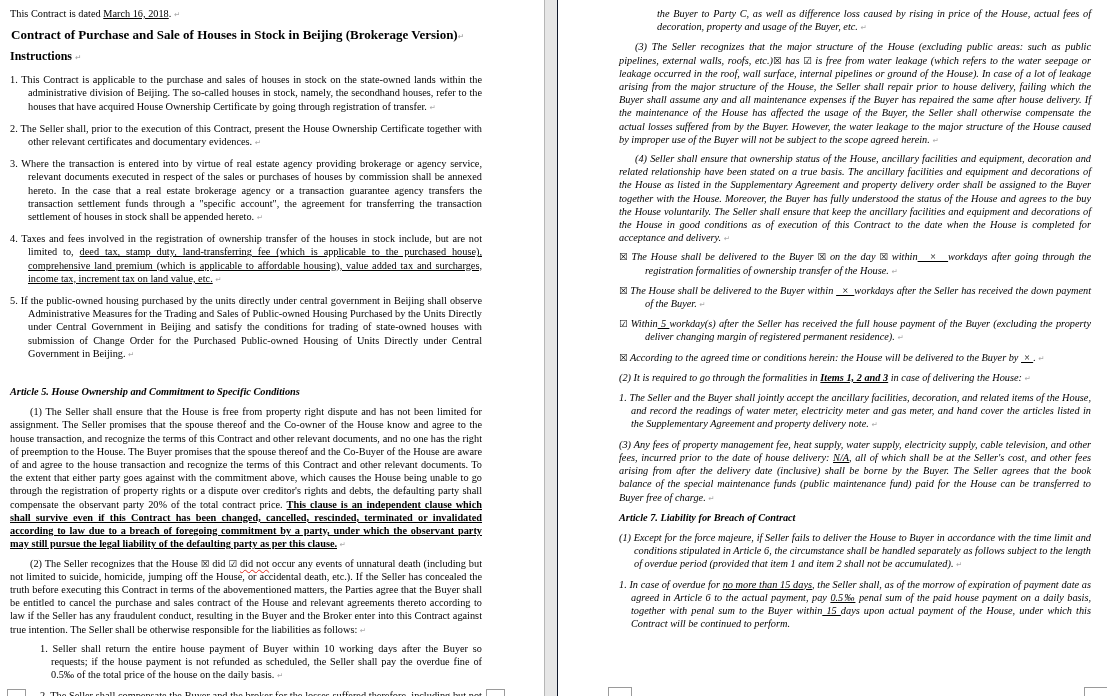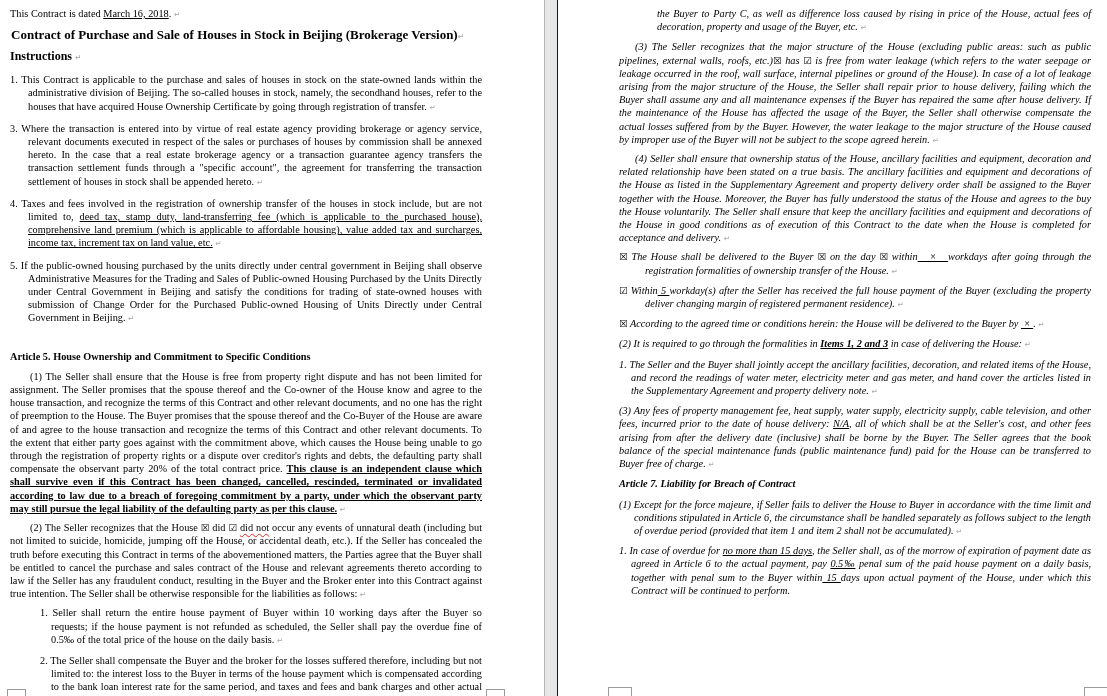--- a/index.html
+++ b/index.html
@@ -9,21 +9,21 @@
   .page-left{left:0;width:544px;border-right:1px solid #b6b6b6;}
   .page-right{left:557px;width:550px;border-left:1px solid #0f172a;font-style:italic;}
   .gap{position:absolute;left:545px;width:12px;top:0;bottom:0;background:#e6e6e6;}
   .content{position:relative;font-size:10.3px;line-height:13.2px;text-align:justify;}
   .content-l{margin:7px 62px 0 10px;}
   .content-r{margin:7px 17px 0 61px;}
   p{margin:0 0 6px 0;}
   .doc-title{font-size:13px;font-weight:bold;text-align:right;margin:4px 18px 4px 0;line-height:16px;}
   .subtitle{font-size:12px;font-weight:bold;text-align:left;margin:2px 18px 8px 0;line-height:15px;}
   .heading{font-weight:bold;text-align:left;margin:6px 0 7px 0;}
-  .a5-heading{margin-top:24px;}
+  .a5-heading{margin-top:24px;font-style:italic;}
   .hang18{padding-left:18px;text-indent:-18px;margin-bottom:8px;}
   .ind20{text-indent:20px;}
   .ind16{text-indent:16px;}
   .subitem{margin-left:30px;padding-left:11px;text-indent:-11px;margin-bottom:7px;}
   .contpara{margin-left:38px;}
   .cbitem{padding-left:26px;text-indent:-26px;}
   .fitem{padding-left:12px;text-indent:-12px;}
   .hang15{padding-left:15px;text-indent:-15px;}
   .nogap{margin-bottom:5px;}
   
@@ -45,39 +45,41 @@
 <body>
 
 <div class="canvas">
 
   <div class="page page-left">
     <div class="content content-l">
       <p><span class="s-p">This Contract is dated </span><span class="s-u">March 16, 2018</span><span class="s-p">. </span><span class="pmark">↵</span></p>
       <p class="doc-title"><span class="s-p">Contract of Purchase and Sale of Houses in Stock in Beijing (Brokerage Version)</span><span class="pmark">↵</span></p>
       <p class="subtitle"><span class="s-p">Instructions </span><span class="pmark">↵</span></p>
       <p class="hang18"><span class="s-p">1. This Contract is applicable to the purchase and sales of houses in stock on the state-owned lands within the administrative division of Beijing. The so-called houses in stock, namely, the secondhand houses, refer to the houses that have acquired House Ownership Certificate by going through registration of transfer. </span><span class="pmark">↵</span></p>
+      <p class="hang18"><span class="s-p">2. The Seller shall, prior to the execution of this Contract, present the House Ownership Certificate together with other relevant certificates and documentary evidences. </span><span class="pmark">↵</span></p>
       <p class="hang18"><span class="s-p">3. Where the transaction is entered into by virtue of real estate agency providing brokerage or agency service, relevant documents executed in respect of the sales or purchases of houses by commission shall be annexed hereto. In the case that a real estate brokerage agency or a transaction guarantee agency transfers the transaction settlement funds through a "specific account", the agreement for transferring the transaction settlement of houses in stock shall be appended hereto. </span><span class="pmark">↵</span></p>
       <p class="hang18"><span class="s-p">4. Taxes and fees involved in the registration of ownership transfer of the houses in stock include, but are not limited to, </span><span class="s-u">deed tax, stamp duty, land-transferring fee (which is applicable to the purchased house), comprehensive land premium (which is applicable to affordable housing), value added tax and surcharges, income tax, increment tax on land value, etc.</span><span class="s-p"> </span><span class="pmark">↵</span></p>
       <p class="hang18"><span class="s-p">5. If the public-owned housing purchased by the units directly under central government in Beijing shall observe </span><span class="s-i">Administrative Measures for the Trading and Sales of Public-owned Housing Purchased by the Units Directly under Central Government in Beijing</span><span class="s-p"> and satisfy the conditions for trading of state-owned houses with submission of </span><span class="s-i">Change Order for the Purchased Public-owned Housing of Units Directly under Central Government in Beijing</span><span class="s-p">. </span><span class="pmark">↵</span></p>
       <p class="heading a5-heading"><span>Article 5. House Ownership and Commitment to Specific Conditions </span></p>
       <p class="ind20 nogap"><span class="s-p">(1) The Seller shall ensure that the House is free from property right dispute and has not been limited for assignment. The Seller promises that the spouse thereof and the Co-owner of the House know and agree to the house transaction, and recognize the terms of this Contract and other relevant documents, and no one has the right of preemption to the House. The Buyer promises that the spouse thereof and the Co-Buyer of the House are aware of and agree to the house transaction and recognize the terms of this Contract and other relevant documents. To the extent that either party goes against with the commitment above, which causes the House being unable to go through the registration of property rights or a dispute over creditor's rights and debts, the defaulting party shall compensate the observant party 20% of the total contract price. </span><span class="s-bu">This clause is an independent clause which shall survive even if this Contract has been changed, cancelled, rescinded, terminated or invalidated according to law due to a breach of foregoing commitment by a party, under which the observant party may still pursue the legal liability of the defaulting party as per this clause.</span><span class="s-p"> </span><span class="pmark">↵</span></p>
       <p class="ind20 nogap"><span class="s-p">(2) The Seller recognizes that the House </span><span class="s-cb">☒</span><span class="s-p"> did </span><span class="s-cb">☑</span><span class="s-p"> </span><span class="s-sq">did not</span><span class="s-p"> occur any events of unnatural death (including but not limited to suicide, homicide, jumping off the House, or accidental death, etc.). If the Seller has concealed the truth before executing this Contract in terms of the abovementioned matters, the Parties agree that the Buyer shall be entitled to cancel the purchase and sales contract of the House and relevant agreements thereto according to law if the Seller has any fraudulent conduct, resulting in the Buyer and the Broker enter into this Contract against true intention. The Seller shall be otherwise responsible for the liabilities as follows: </span><span class="pmark">↵</span></p>
       <p class="subitem"><span class="s-p">1. Seller shall return the entire house payment of Buyer within 10 working days after the Buyer so requests; if the house payment is not refunded as scheduled, the Seller shall pay the overdue fine of 0.5‰ of the total price of the house on the daily basis. </span><span class="pmark">↵</span></p>
       <p class="subitem"><span class="s-p">2. The Seller shall compensate the Buyer and the broker for the losses suffered therefore, including but not limited to: the interest loss to the Buyer in terms of the house payment which is compensated according to the bank loan interest rate for the same period, and taxes and fees and bank charges and other actual expenditure paid for compensating the Buyer for the House, and any and all fees paid by</span></p>
     </div>
   </div>
 
   <div class="gap"></div>
 
   <div class="page page-right">
     <div class="content content-r">
       <p class="contpara"><span class="s-p">the Buyer to Party C, as well as difference loss caused by rising in price of the House, actual fees of decoration, property and usage of the Buyer, etc. </span><span class="pmark">↵</span></p>
       <p class="ind16 nogap"><span class="s-p">(3) The Seller recognizes that the major structure of the House (excluding public areas: such as public pipelines, external walls, roofs, etc.)</span><span class="s-cb">☒</span><span class="s-p"> has </span><span class="s-cb">☑</span><span class="s-p"> is free from water leakage (which refers to the water seepage or leakage occurred in the roof, wall surface, internal pipelines or ground of the House). In case of a lot of leakage arising from the major structure of the House, the Seller shall repair prior to house delivery, failing which the Buyer shall assume any and all maintenance expenses if the Buyer has repaired the same after house delivery. If the maintenance of the House has affected the usage of the Buyer, the Seller shall otherwise compensate the actual losses suffered from by the Buyer. However, the water leakage to the major structure of the House caused by improper use of the Buyer will not be subject to the scope agreed herein. </span><span class="pmark">↵</span></p>
       <p class="ind16 nogap"><span class="s-p">(4) Seller shall ensure that ownership status of the House, ancillary facilities and equipment, decoration and related relationship have been stated on a true basis. The ancillary facilities and equipment and decorations of the House as listed in the Supplementary Agreement and property delivery order shall be assigned to the Buyer together with the House. Moreover, the Buyer has fully understood the status of the House and agrees to the buy the House voluntarily. The Seller shall ensure that keep the ancillary facilities and equipment and decorations of the House in good conditions as of execution of this Contract to the date when the House is completed for acceptance and delivery. </span><span class="pmark">↵</span></p>
       <p class="cbitem"><span class="s-cb">☒</span><span class="s-p"> The House shall be delivered to the Buyer </span><span class="s-cb">☒</span><span class="s-p"> on the day </span><span class="s-cb">☒</span><span class="s-p"> within</span><span class="s-u">&nbsp;&nbsp;&nbsp;×&nbsp;&nbsp;&nbsp;</span><span class="s-p">workdays after going through the registration formalities of ownership transfer of the House. </span><span class="pmark">↵</span></p>
+      <p class="cbitem"><span class="s-cb">☒</span><span class="s-p"> The House shall be delivered to the Buyer within </span><span class="s-u">&nbsp;&nbsp;×&nbsp;&nbsp;</span><span class="s-p">workdays after the Seller has received the down payment of the Buyer. </span><span class="pmark">↵</span></p>
       <p class="cbitem"><span class="s-cb">☑</span><span class="s-p"> Within</span><span class="s-u">&nbsp;5&nbsp;</span><span class="s-p">workday(s) after the Seller has received the full house payment of the Buyer (excluding the property deliver changing margin of registered permanent residence). </span><span class="pmark">↵</span></p>
       <p class="cbitem"><span class="s-cb">☒</span><span class="s-p"> According to the agreed time or conditions herein: the House will be delivered to the Buyer by </span><span class="s-u">&nbsp;×&nbsp;</span><span class="s-p">. </span><span class="pmark">↵</span></p>
       <p><span class="s-p">(2) It is required to go through the formalities in </span><span class="s-bu">Items 1, 2 and 3</span><span class="s-p"> in case of delivering the House: </span><span class="pmark">↵</span></p>
       <p class="fitem"><span class="s-p">1. The Seller and the Buyer shall jointly accept the ancillary facilities, decoration, and related items of the House, and record the readings of water meter, electricity meter and gas meter, and hand cover the articles listed in the Supplementary Agreement and property delivery note. </span><span class="pmark">↵</span></p>
       <p><span class="s-p">(3) Any fees of property management fee, heat supply, water supply, electricity supply, cable television, and other fees, incurred prior to the date of house delivery: </span><span class="s-u">N/A</span><span class="s-p">, all of which shall be at the Seller's cost, and other fees arising from after the delivery date (inclusive) shall be borne by the Buyer. The Seller agrees that the book balance of the special maintenance funds (public maintenance fund) paid for the House can be transferred to Buyer free of charge. </span><span class="pmark">↵</span></p>
       <p class="heading"><span>Article 7. Liability for Breach of Contract </span></p>
       <p class="hang15"><span class="s-p">(1) Except for the force majeure, if Seller fails to deliver the House to Buyer in accordance with the time limit and conditions stipulated in Article 6, the circumstance shall be handled separately as follows subject to the length of overdue period (provided that item 1 and item 2 shall not be accumulated). </span><span class="pmark">↵</span></p>
       <p class="fitem"><span class="s-p">1. In case of overdue for </span><span class="s-u">no more than 15 days</span><span class="s-p">, the Seller shall, as of the morrow of expiration of payment date as agreed in Article 6 to the actual payment, pay </span><span class="s-u">0.5‰</span><span class="s-p"> penal sum of the paid house payment on a daily basis, together with penal sum to the Buyer within</span><span class="s-u">&nbsp;15&nbsp;</span><span class="s-p">days upon actual payment of the House, under which this Contract will be continued to perform. </span></p>
 
     </div>

